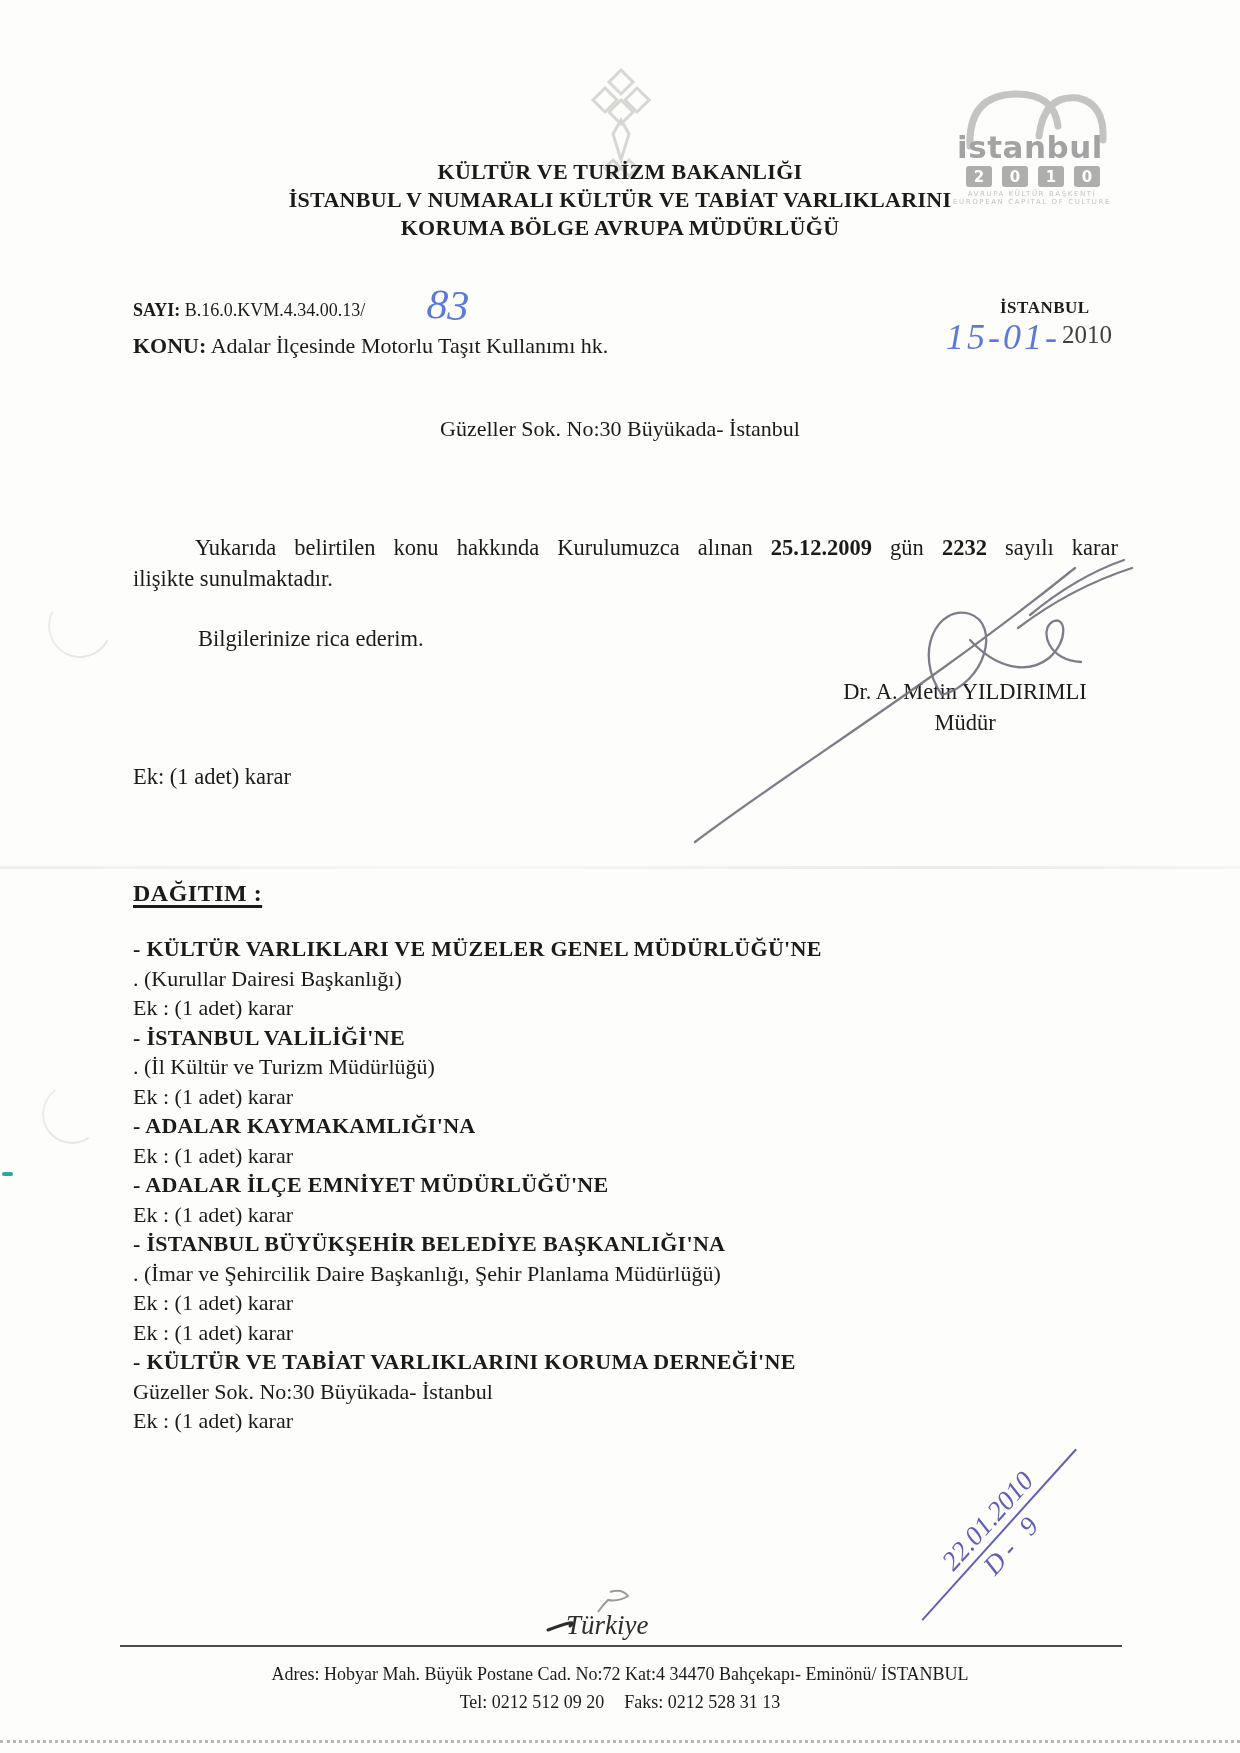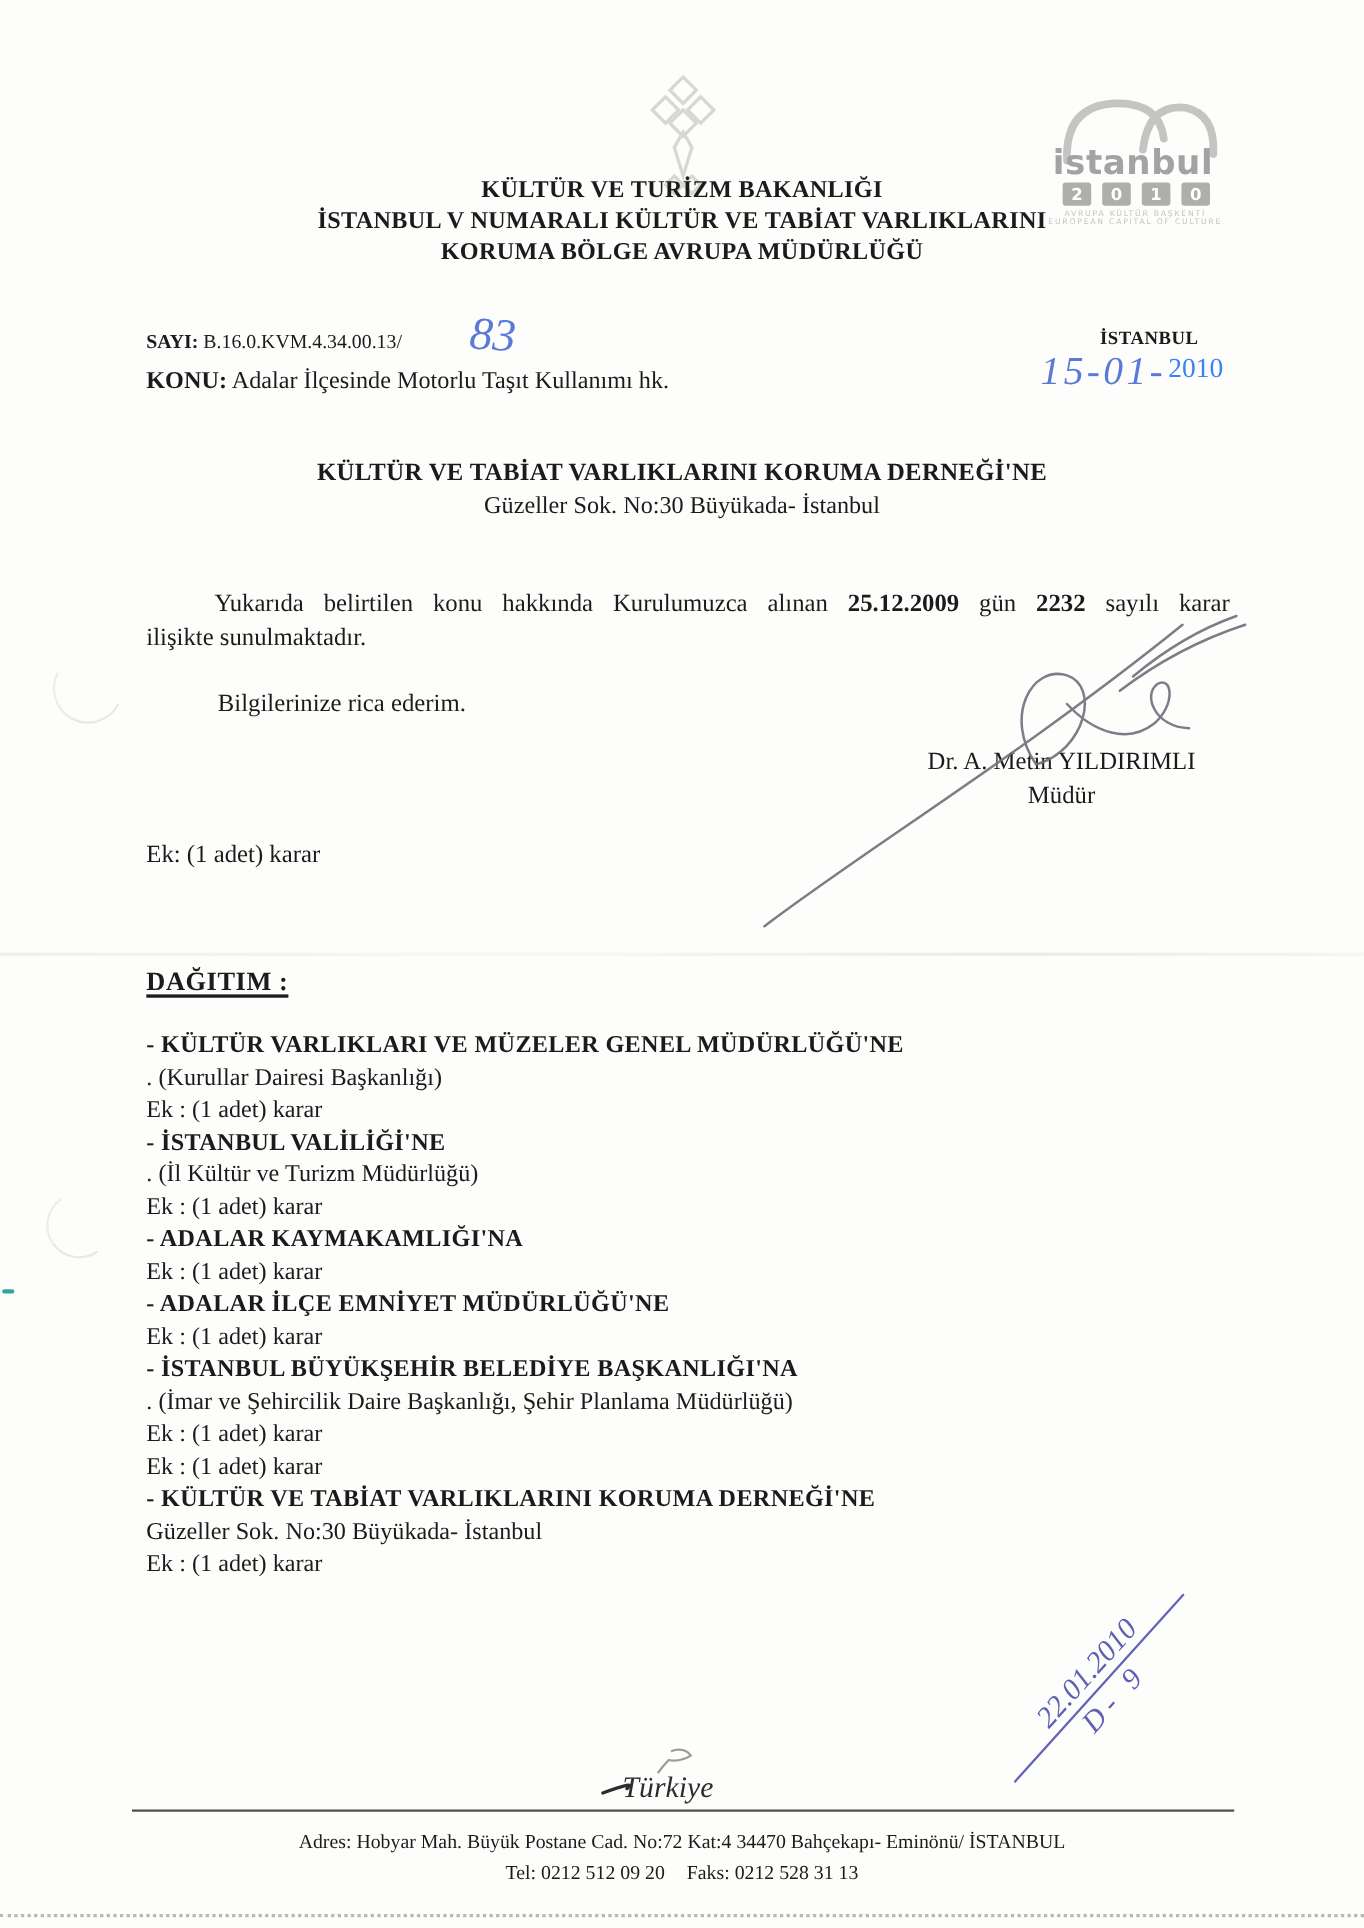--- a/index.html
+++ b/index.html
@@ -25,21 +25,21 @@
     font-weight:bold;font-size:22px;line-height:28px;letter-spacing:.3px;}
 
   .sayi-line{position:absolute;left:133px;top:300px;font-size:18px;}
   .konu-line{position:absolute;left:133px;top:333px;font-size:22px;}
   .city{position:absolute;left:1000px;top:298px;font-size:17px;font-weight:bold;letter-spacing:.5px;}
 
   .hand{color:#5b7ad8;font-style:italic;}
   .hand-83{position:absolute;left:427px;top:281px;font-size:42px;transform:rotate(4deg);}
   .date-line{position:absolute;left:946px;top:316px;}
   .date-hand{font-size:36px;letter-spacing:3px;font-family:Liberation Serif, serif;}
-  .date-typed{font-size:25px;color:#3b82f6;margin-left:2px;vertical-align:6px;}
+  .date-typed{font-size:25px;color:#404040;margin-left:2px;vertical-align:6px;}
 
   .recipient{position:absolute;left:0;right:0;top:414px;text-align:center;line-height:30px;}
   .recipient .name{font-weight:bold;font-size:22.5px;letter-spacing:.3px;}
   .recipient .addr{font-size:22px;}
 
   .body-par{position:absolute;left:133px;top:532px;width:985px;font-size:22.5px;line-height:31px;}
   .body-line1{text-align:justify;text-align-last:justify;text-indent:62px;}
   .regards{position:absolute;left:198px;top:626px;font-size:22.5px;}
 
   .sig-block{position:absolute;left:790px;top:676px;width:350px;text-align:center;
@@ -129,21 +129,20 @@
   <div class="konu-line">
     <span class="b">KONU:</span>
     <span>Adalar İlçesinde Motorlu Taşıt Kullanımı hk.</span>
   </div>
   <div class="city">İSTANBUL</div>
   <div class="date-line">
     <span class="hand date-hand">15-01-</span><span class="date-typed">2010</span>
   </div>
 
   <div class="recipient">
-    <div class="name">KÜLTÜR VE TABİAT VARLIKLARINI KORUMA DERNEĞİ'NE</div>
     <div class="addr">Güzeller Sok. No:30 Büyükada- İstanbul</div>
   </div>
 
   <div class="body-par">
     <div class="body-line1">
       <span>Yukarıda belirtilen konu hakkında Kurulumuzca alınan</span>
       <span class="b">25.12.2009</span>
       <span>gün</span>
       <span class="b">2232</span>
       <span>sayılı karar</span>

